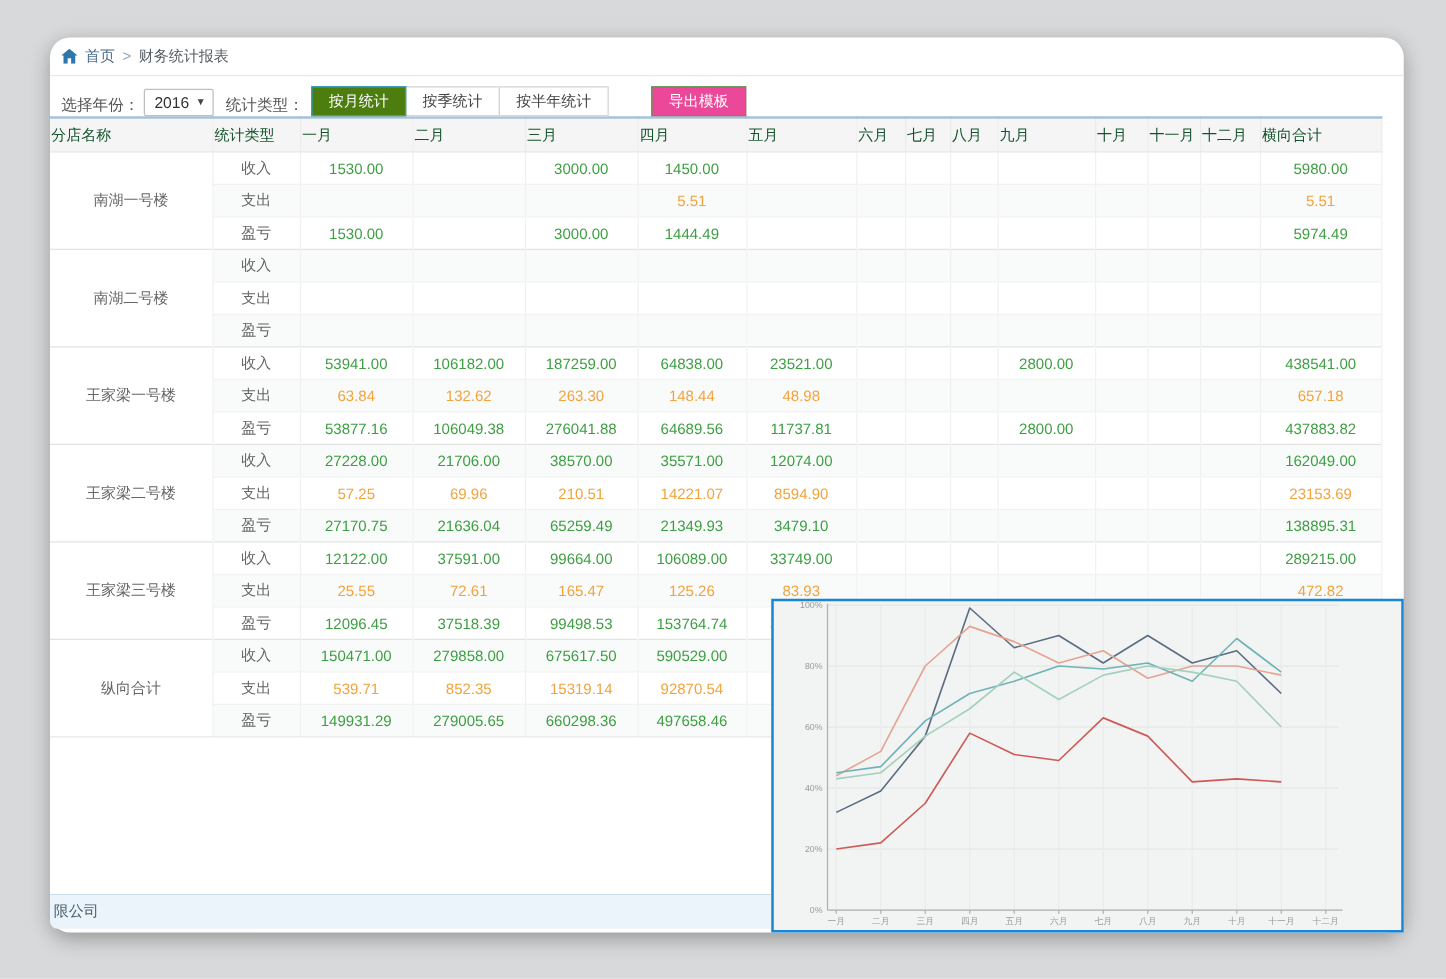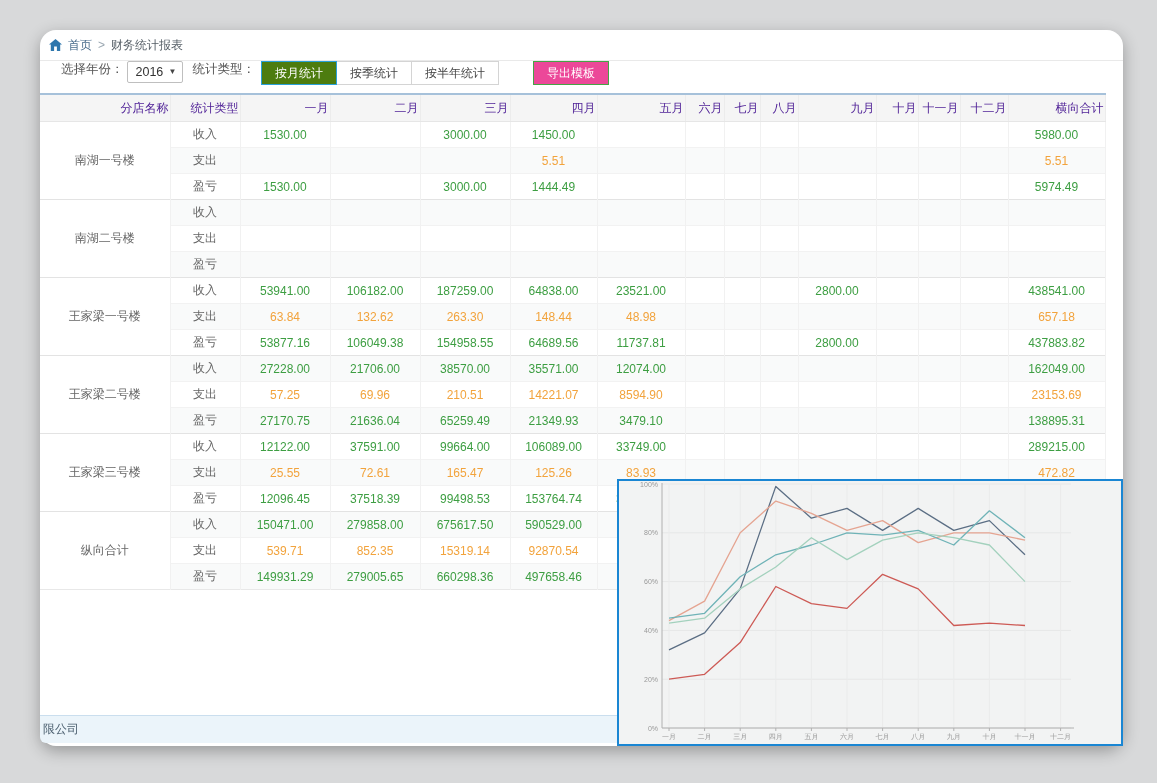--- a/index.html
+++ b/index.html
@@ -19,22 +19,22 @@
     height:30px; display:flex; align-items:center; gap:6px;
     padding-left:9px; border-bottom:1px solid #e9e9e9;
     font-size:12px;
   }
   .home-icon { display:inline-flex; width:13px; height:12px; }
   .crumb-home { color:#4a6c8c; text-decoration:none; cursor:pointer; }
   .crumb-sep { color:#9aa7b1; }
   .crumb-cur { color:#555e66; }
   
   .toolbar {
-    height:32px; display:flex; align-items:flex-start;
-    padding-left:9px; font-size:12.5px; color:#555;margin-left:12px;
+    height:32px; display:flex; align-items:flex-end;
+    padding-left:9px; font-size:12.5px; color:#555;
   }
   .select {
     width:56px; height:22px; box-sizing:border-box;
     border:1px solid #bfbfbf; border-radius:2px; background:#fff;
     display:flex; align-items:center; justify-content:space-between;
     padding:0 5px 0 8px; margin:0 10px 0 3px;
     font-size:12.5px; color:#333; cursor:pointer;
   }
   .caret { font-size:8px; color:#444; line-height:1; }
   .btn {
@@ -46,23 +46,23 @@
   .btn-group .btn + .btn { margin-left:-1px; }
   .btn.active { background:#4d7c0f; border-color:#29a0d8; color:#fff; position:relative; z-index:1; }
   .btn.export { background:#ec4899; border-color:#45a445; color:#fff; margin-left:34px; }
   
   table.report {
     border-collapse:collapse; table-layout:fixed; width:1065px;
     border-top:2px solid #a6c1da; border-bottom:1px solid #e8e8e8;
     font-size:12px;
   }
   table.report th {
-    height:24px; background:#f5f5f5; color:#4c1d95; font-weight:normal;
+    height:24px; background:#f5f5f5; color:#14532d; font-weight:normal;
     border-right:1px solid #ececec; border-bottom:1px solid #e6e6e6;
-    text-align:right; overflow:hidden; white-space:nowrap;
+    text-align:left; overflow:hidden; white-space:nowrap;
   }
   table.report td {
     height:23px; text-align:center; color:#666;
     border-right:1px solid #f1f1f1; border-top:1px solid #f2f2f2;
     overflow:hidden; white-space:nowrap;
   }
   table.report tbody tr:nth-child(even) { background:#f9fafa; }
   table.report tr.group-start td { border-top:1px solid #e3e3e3; }
   td.branch-cell { background:#fff; color:#666; }
   td.type-cell { color:#666; }
@@ -280,21 +280,21 @@
           <td class="val expense"></td>
           <td class="val expense"></td>
           <td class="val expense"></td>
           <td class="val expense"></td>
           <td class="val expense">657.18</td>
         </tr>
         <tr>
           <td class="type-cell">盈亏</td>
           <td class="val profit">53877.16</td>
           <td class="val profit">106049.38</td>
-          <td class="val profit">154958.55</td>
+          <td class="val profit">276041.88</td>
           <td class="val profit">64689.56</td>
           <td class="val profit">11737.81</td>
           <td class="val profit"></td>
           <td class="val profit"></td>
           <td class="val profit"></td>
           <td class="val profit">2800.00</td>
           <td class="val profit"></td>
           <td class="val profit"></td>
           <td class="val profit"></td>
           <td class="val profit">437883.82</td>

